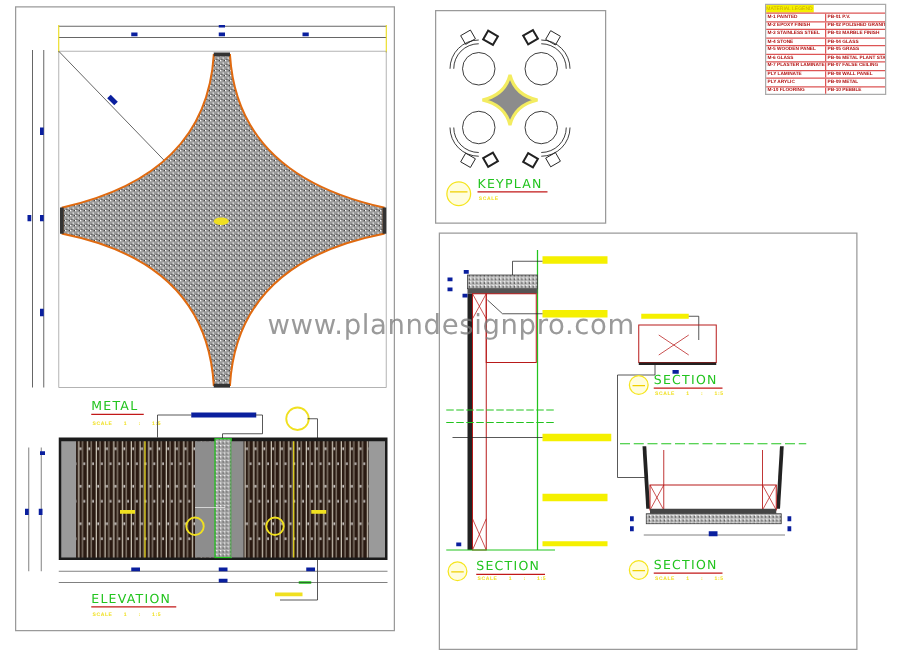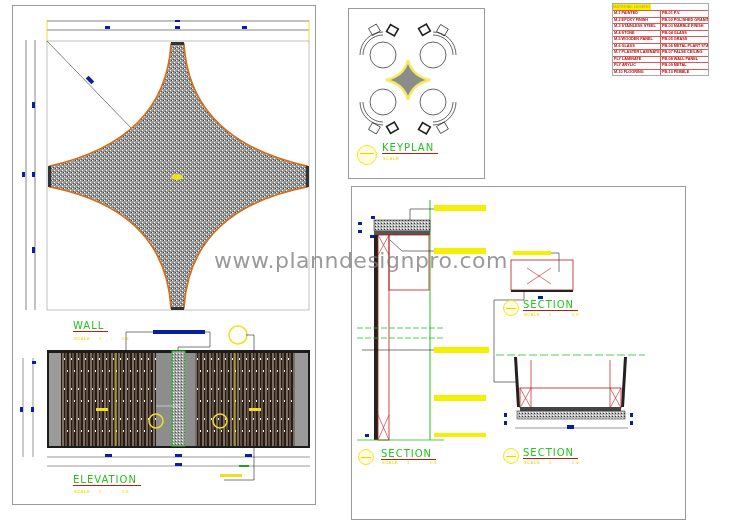--- a/index.html
+++ b/index.html
@@ -60,21 +60,21 @@
   <rect x="66" y="58" width="8" height="4" fill="#0a1f9e" transform="rotate(45 70 60)"></rect>
 
   <path d="M151,24 L164,24 Q170,120 287,146 L287,167 Q170,190 164,288 L151,288 Q145,190 30,167 L30,146 Q145,120 151,24 Z" fill="url(#stone)" stroke="#e06a10" stroke-width="1.6"></path>
   <rect x="151" y="22" width="13" height="3" fill="#333"></rect>
   <rect x="151" y="287" width="13" height="3" fill="#333"></rect>
   <rect x="28" y="146" width="3" height="21" fill="#333"></rect>
   <rect x="286" y="146" width="3" height="21" fill="#333"></rect>
   <ellipse cx="157" cy="157" rx="6" ry="3" fill="#f0e020"></ellipse>
 </svg>
 
-<div class="title" style="left:73px;top:320px;">WALL</div>
+<div class="title" style="left:73px;top:320px;">METAL</div>
 <div class="scale" style="left:74px;top:336px;">
   <span>SCALE</span><span>1</span><span>:</span><span>1:5</span>
 </div>
 
 <svg class="abs" style="left:20px;top:320px;" width="292" height="165" viewBox="0 0 292 165">
   <defs>
     <pattern id="wood" width="7" height="30" patternUnits="userSpaceOnUse">
       <rect width="7" height="30" fill="#2a1a12"></rect>
       <line x1="1" y1="0" x2="1" y2="30" stroke="#f4f0e0" stroke-width="0.8"></line>
       <line x1="4" y1="0" x2="4" y2="30" stroke="#f4f0e0" stroke-width="0.5"></line>

